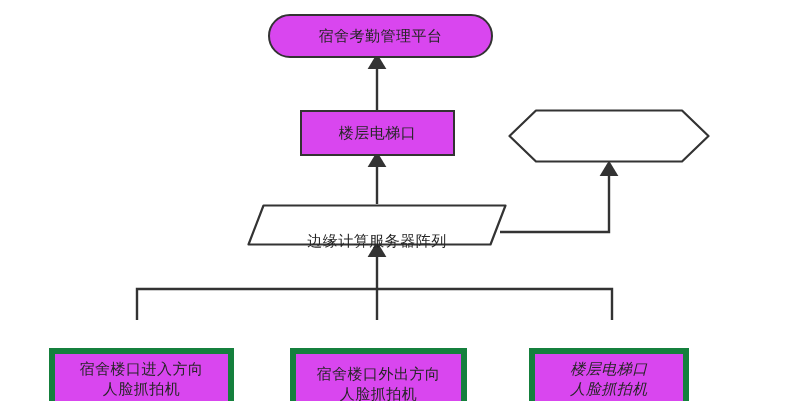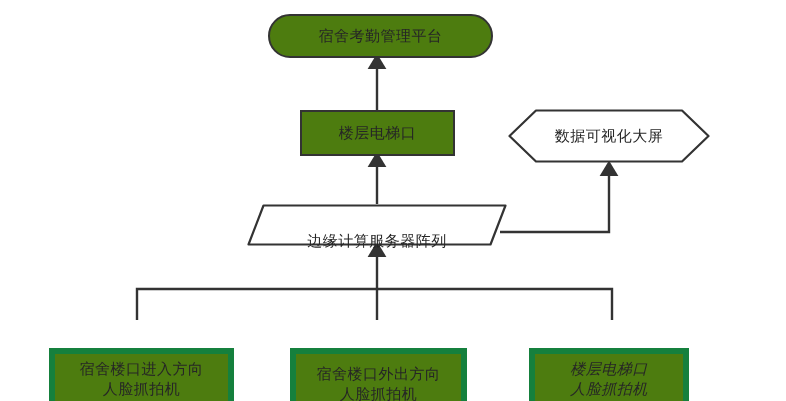--- a/index.html
+++ b/index.html
@@ -28,21 +28,21 @@
     position: absolute;
     box-sizing: border-box;
     display: flex;
     align-items: center;
     justify-content: center;
     text-align: center;
     color: #262626;
     font-size: 15px;
     line-height: 1.35;
     letter-spacing: 0.5px;
-    background: #4d7c0f;
+    background: #d946ef;
     z-index: 2;
   }
   .node-label {
     white-space: pre-line;
     display: block;
   }
   
   #node-platform {
     left: 268px;
     top: 14px;
@@ -143,21 +143,20 @@
   </div>
 
   <div class="node" id="node-cloud">
     <span class="node-label">楼层电梯口</span>
   </div>
 
   <div class="node" id="node-bigscreen">
     <svg class="hex-svg" width="202" height="54" viewBox="0 0 202 54">
       <polygon points="28,1.5 174,1.5 200.5,27 174,52.5 28,52.5 1.5,27" fill="#ffffff" stroke="#333333" stroke-width="2.2" stroke-linejoin="round"></polygon>
     </svg>
-    <span class="node-label">数据可视化大屏</span>
   </div>
 
   <div class="node" id="node-edge">
     <svg class="para-svg" width="260" height="42" viewBox="0 0 260 42">
       <polygon points="16.5,1.5 258.5,1.5 243.5,40.5 1.5,40.5" fill="#ffffff" stroke="#333333" stroke-width="2.2" stroke-linejoin="round"></polygon>
     </svg>
     <span class="node-label">边缘计算服务器阵列</span>
   </div>
 
   <div class="node camera-box" id="node-cam-entry">

